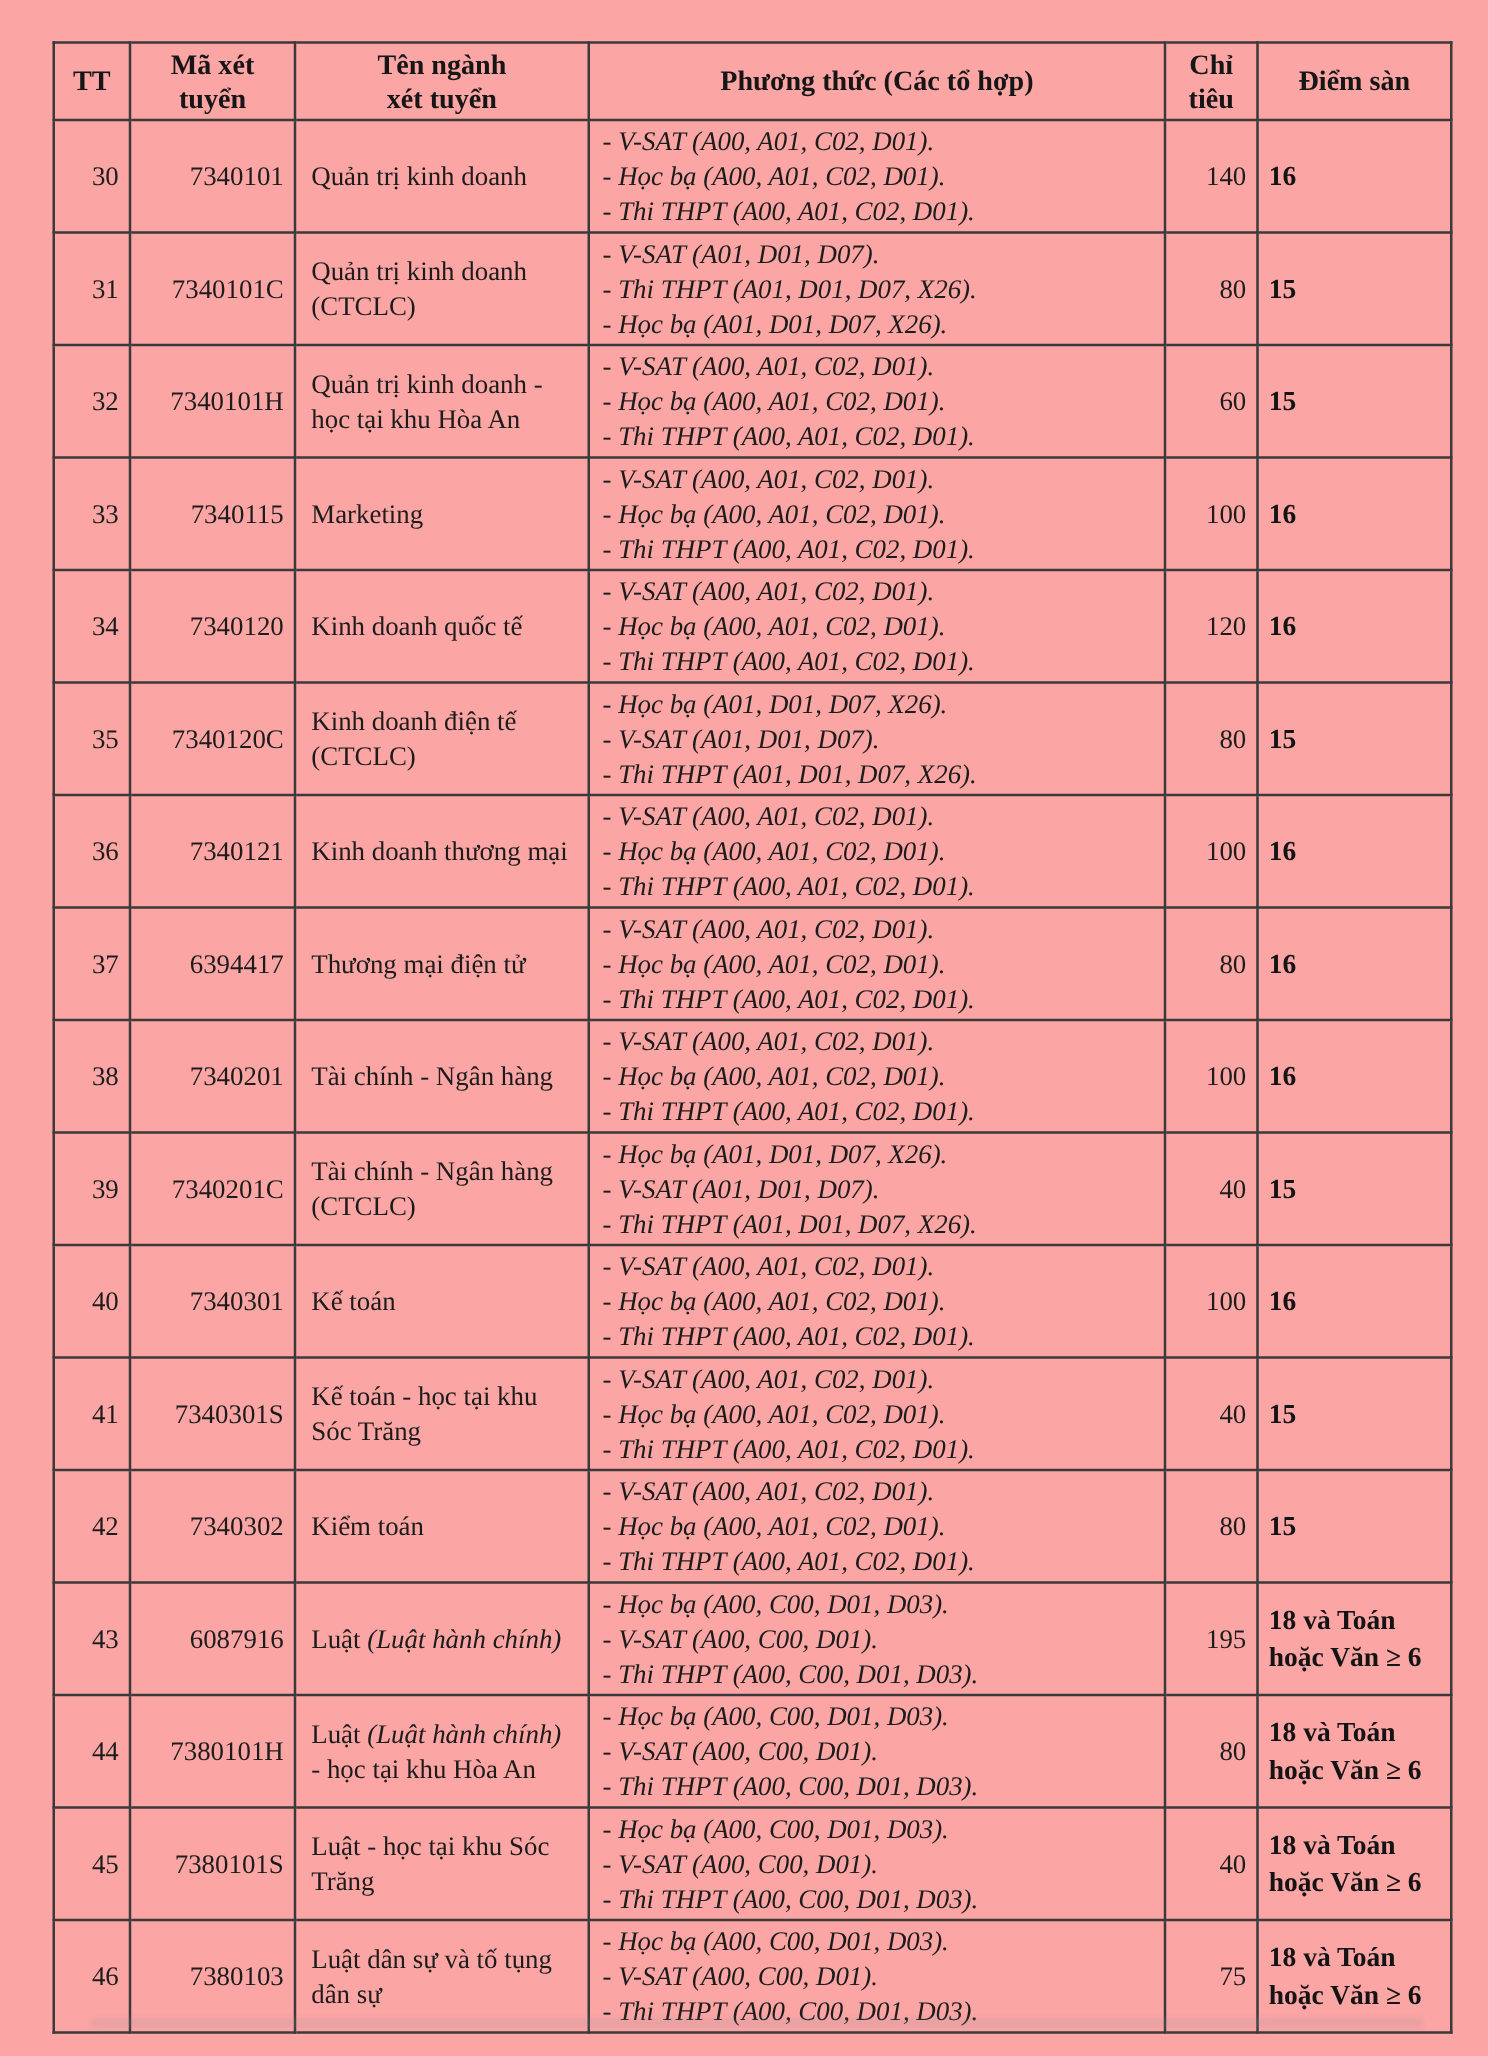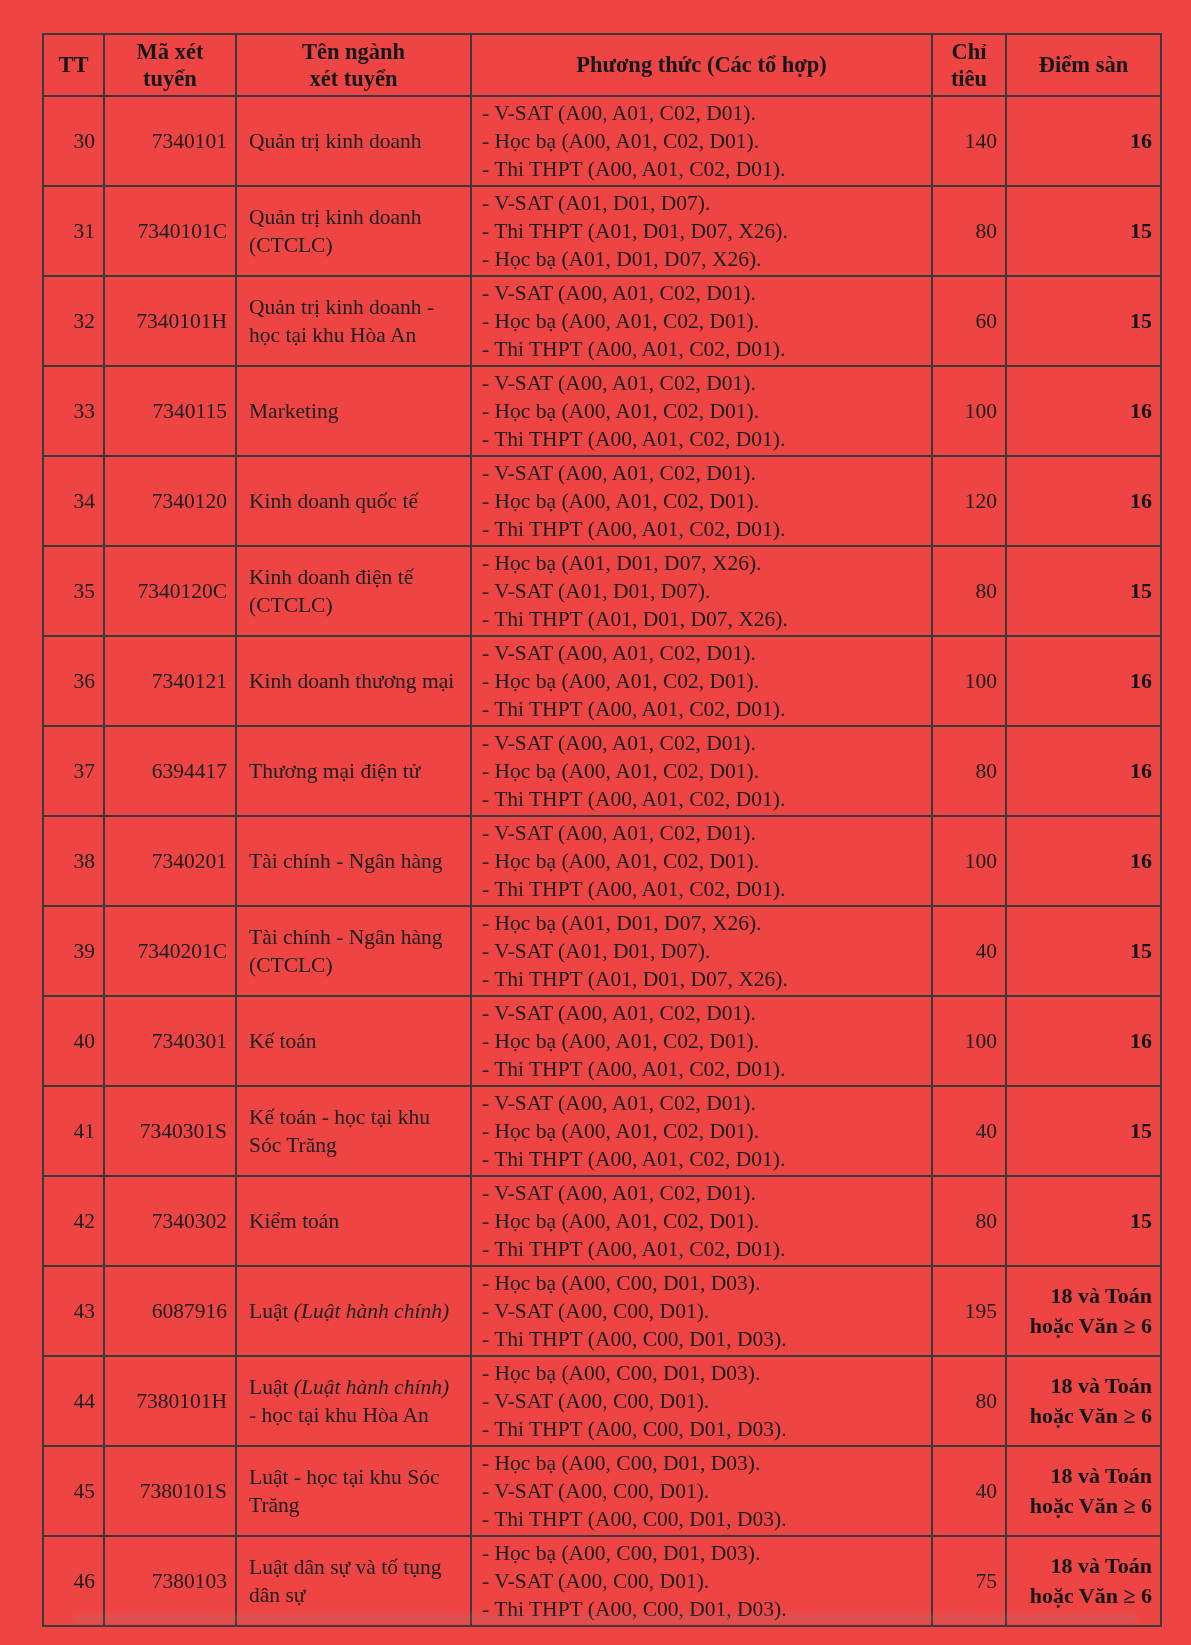--- a/index.html
+++ b/index.html
@@ -1,19 +1,19 @@
 <!DOCTYPE html>
 <html lang="vi"><head>
 <meta charset="utf-8">
 <style>
   html,body{margin:0;padding:0;background:#ffffff;}
   .page{
     position:relative;
     width:1191px;height:1645px;
-    background:#ef4444;
+    background:#fca5a5;
     overflow:hidden;
     font-family:"Liberation Serif", "DejaVu Serif", serif;
     color:#1c1c1c;
   }
   table.adm{
     position:absolute;left:42px;top:33px;
     width:1118px;
     border-collapse:collapse;
     table-layout:fixed;
   }
@@ -32,24 +32,24 @@
     height:56px;
     color:#161616;
   }
   .adm td{
     font-size:21.5px;
     line-height:28px;
   }
   .adm tbody tr{height:86px;}
   .c{text-align:right;}
   td.name{padding-left:12px;padding-right:15px;}
-  td.methods{padding-left:10px;padding-right:20px;}
+  td.methods{padding-left:10px;padding-right:20px;font-style:italic;}
   td.methods .mline{line-height:28px;white-space:nowrap;}
   td.floor{
-    text-align:right;
+    text-align:left;
     font-weight:bold;
     white-space:pre-line;
     line-height:30px;
     font-size:22px;
     color:#141414;
   }
   .it{font-style:italic;}
   
   .smudge{
     position:absolute;left:72px;right:52px;top:1614px;height:9px;

